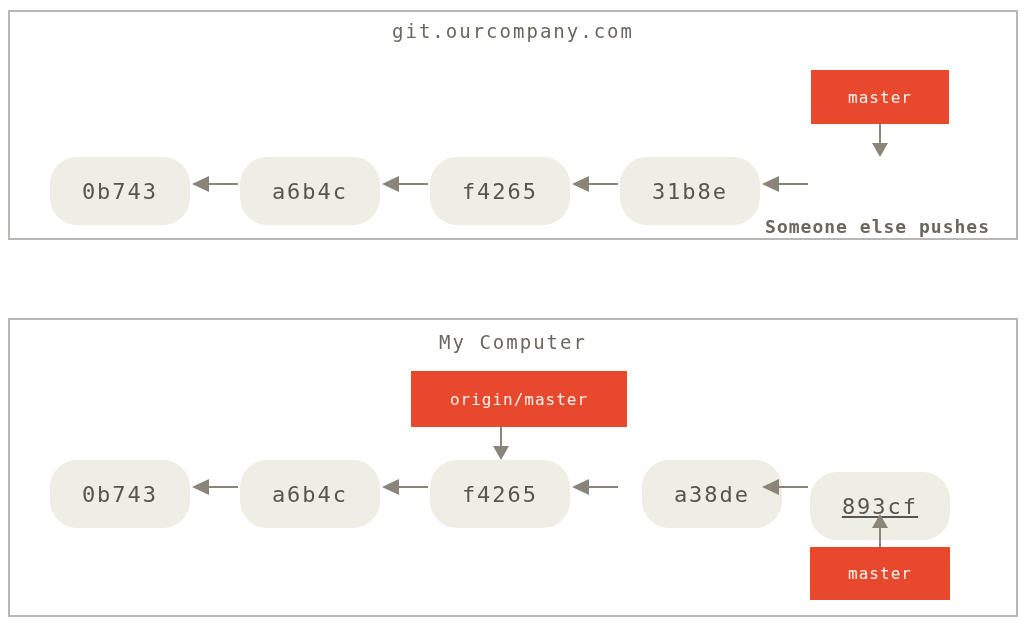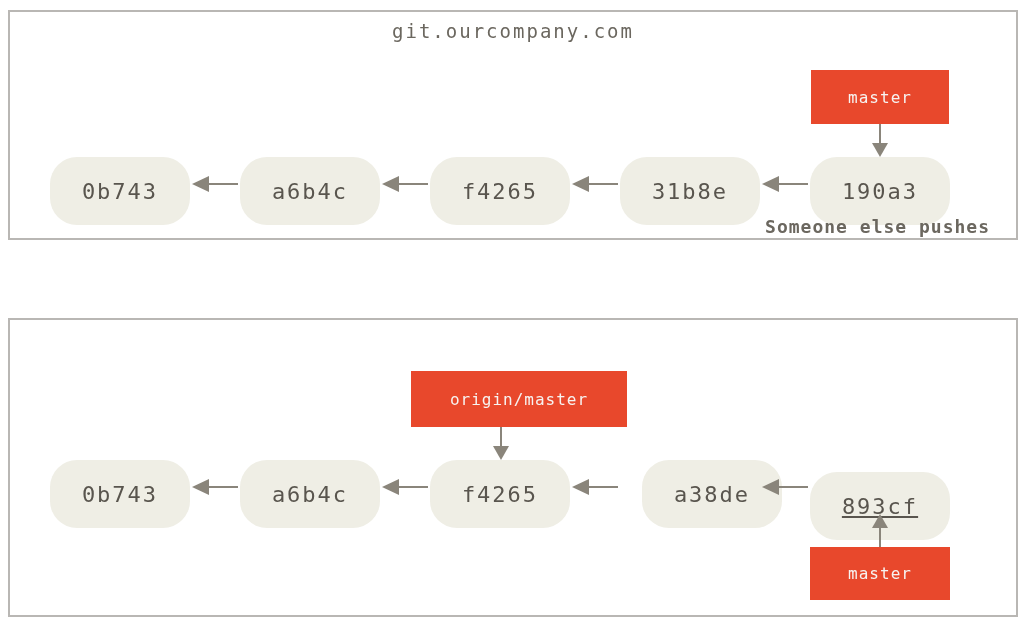--- a/index.html
+++ b/index.html
@@ -131,21 +131,20 @@
 
   <div class="varrow down" style="left:862px; top:112px; height:33px;">
     <span class="vline"></span>
     <span class="vhead"></span>
   </div>
 
   <div class="node" style="left:40px;  top:145px;">0b743</div>
   <div class="node" style="left:230px; top:145px;">a6b4c</div>
   <div class="node" style="left:420px; top:145px;">f4265</div>
   <div class="node" style="left:610px; top:145px;">31b8e</div>
-  <div class="node" style="left:800px; top:145px;">190a3</div>
 
   <div class="harrow" style="left:182px; top:164px; width:46px;">
     <span class="hhead"></span>
       <span class="hline"></span>
   </div>
   <div class="harrow" style="left:372px; top:164px; width:46px;">
     <span class="hhead"></span>
       <span class="hline"></span>
   </div>
   <div class="harrow" style="left:562px; top:164px; width:46px;">
@@ -154,20 +153,21 @@
   </div>
   <div class="harrow" style="left:752px; top:164px; width:46px;">
     <span class="hhead"></span>
       <span class="hline"></span>
   </div>
 
   <div class="caption">Someone else pushes</div>
 </div>
 
 <div class="panel" id="panel-local">
+  <div class="panel-title">My Computer</div>
 
   <div class="branch" style="left:401px; top:51px; width:216px; height:56px;">origin/master</div>
 
   <div class="varrow down" style="left:483px; top:107px; height:33px;">
     <span class="vline"></span>
     <span class="vhead"></span>
   </div>
 
   <div class="node" style="left:40px;  top:140px;">0b743</div>
   <div class="node" style="left:230px; top:140px;">a6b4c</div>

